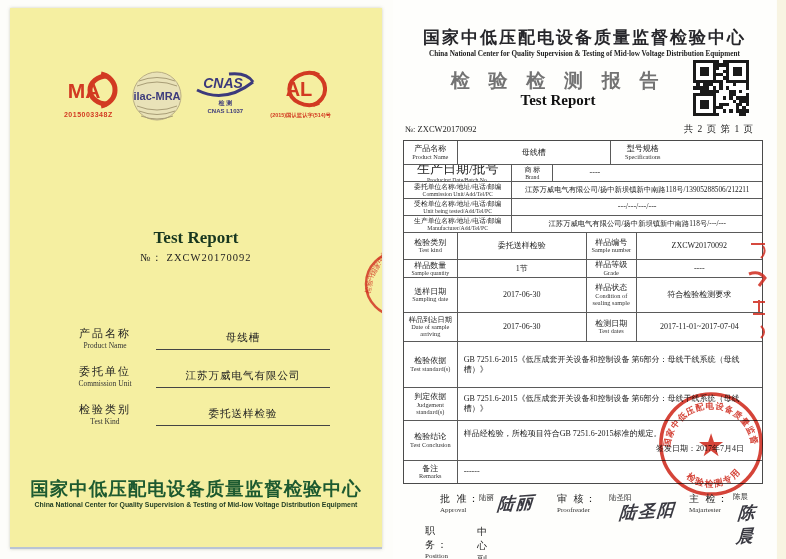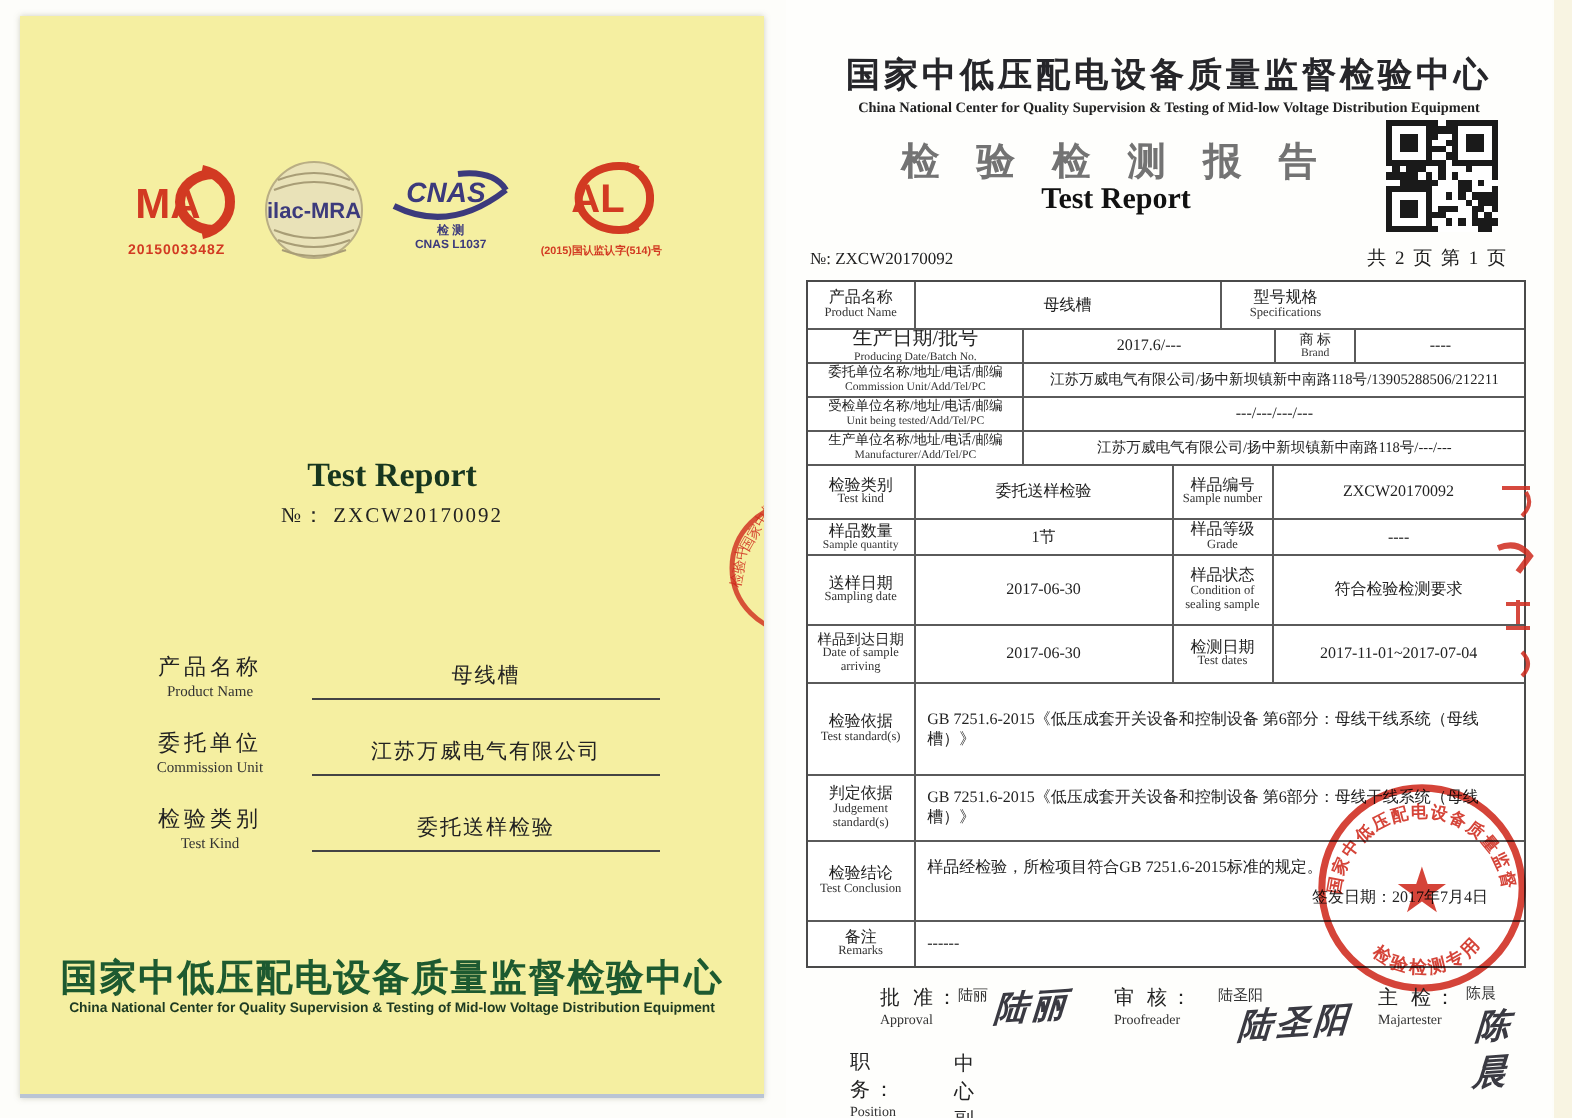--- a/index.html
+++ b/index.html
@@ -5,21 +5,21 @@
   * { margin:0; padding:0; box-sizing:border-box; }
   html,body { width:786px; height:559px; }
   body { background:#fdfdfa; font-family:"Liberation Serif", serif; overflow:hidden; position:relative; }
   #canvas { position:absolute; inset:0; width:786px; height:559px; background:#fdfdfa; }
 
   
   .cover { position:absolute; left:10px; top:8px; width:372px; height:541px;
            background:#f5efa1; overflow:hidden; border-bottom:2px solid #b9c4d4;
            box-shadow:0 0 3px rgba(120,120,90,.35); }
   .logo-row { position:absolute; left:0; top:62px; width:372px; height:70px; display:flex;
-              justify-content:center; align-items:center; gap:12px; }
+              justify-content:center; align-items:flex-start; gap:12px; }
   .logo { display:flex; flex-direction:column; align-items:center; }
   .logo-num { font-size:7px; font-weight:bold; color:#d23a22; letter-spacing:.5px; margin-top:1px;
               font-family:"Liberation Sans", sans-serif; }
   .cma-box { width:62px; height:40px; }
   .ilac-box { width:52px; height:52px; }
   .cnas-box { width:60px; height:30px; }
   .cnas-sub { font-size:6px; color:#3c3a7c; font-weight:bold; line-height:1.25; text-align:center;
               font-family:"Liberation Sans", sans-serif; }
   .cal-box { width:52px; height:38px; }
   .cal-num { font-size:6px; font-weight:bold; color:#d23a22; margin-top:3px; transform:scale(.9);
@@ -486,25 +486,22 @@
             <div class="val">母线槽</div>
           </div>
         <div class="tc" style="width:18.1%">
             <div class="lbl-cn">型号规格</div>
             <div class="lbl-en">Specifications</div>
           </div>
       </div>
 
       <div class="trow" style="height:17px">
         <div class="tc" style="width:30%">
-            <div class="lbl-cn" style="font-size:10px">生产日期/批号</div>
+            <div class="lbl-cn" style="font-size:13px">生产日期/批号</div>
             <div class="lbl-en" style="font-size:5.8px">Producing Date/Batch No.</div>
-          </div>
-        <div class="tc" style="width:35%">
-            <div class="val">2017.6/---</div>
           </div>
         <div class="tc" style="width:11.4%">
             <div class="lbl-cn" style="font-size:7px">商  标</div>
             <div class="lbl-en" style="font-size:5.8px">Brand</div>
           </div>
         <div class="tc" style="width:23.6%">
             <div class="val">----</div>
           </div>
       </div>
 

